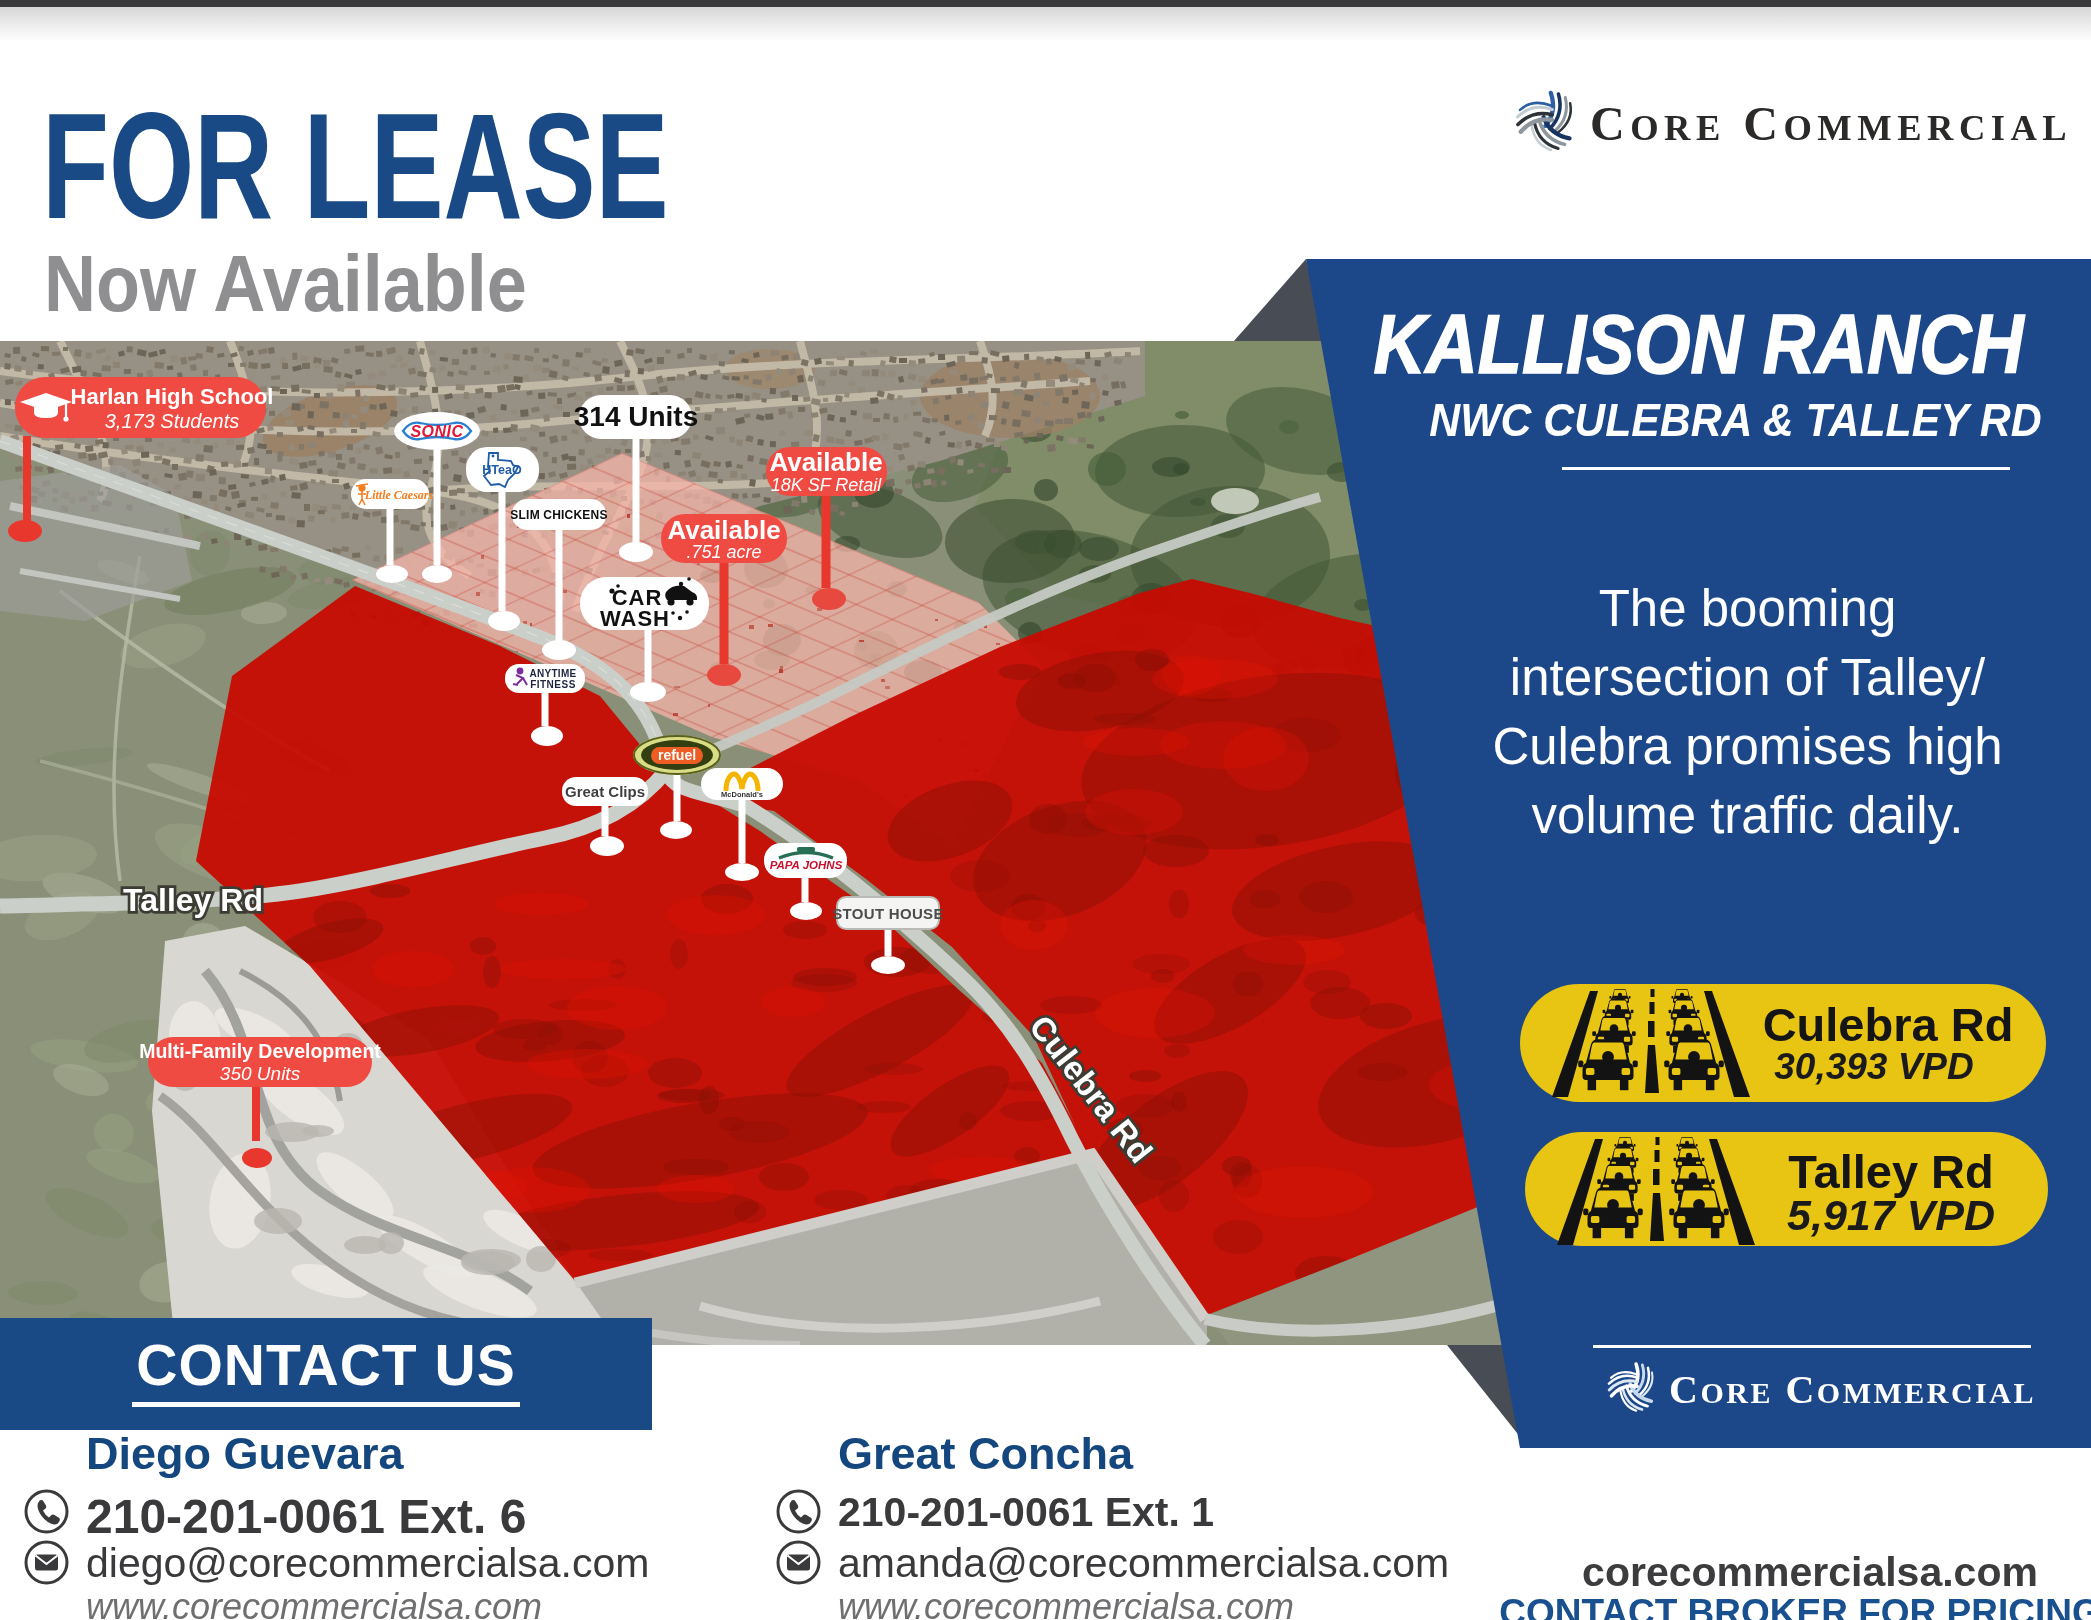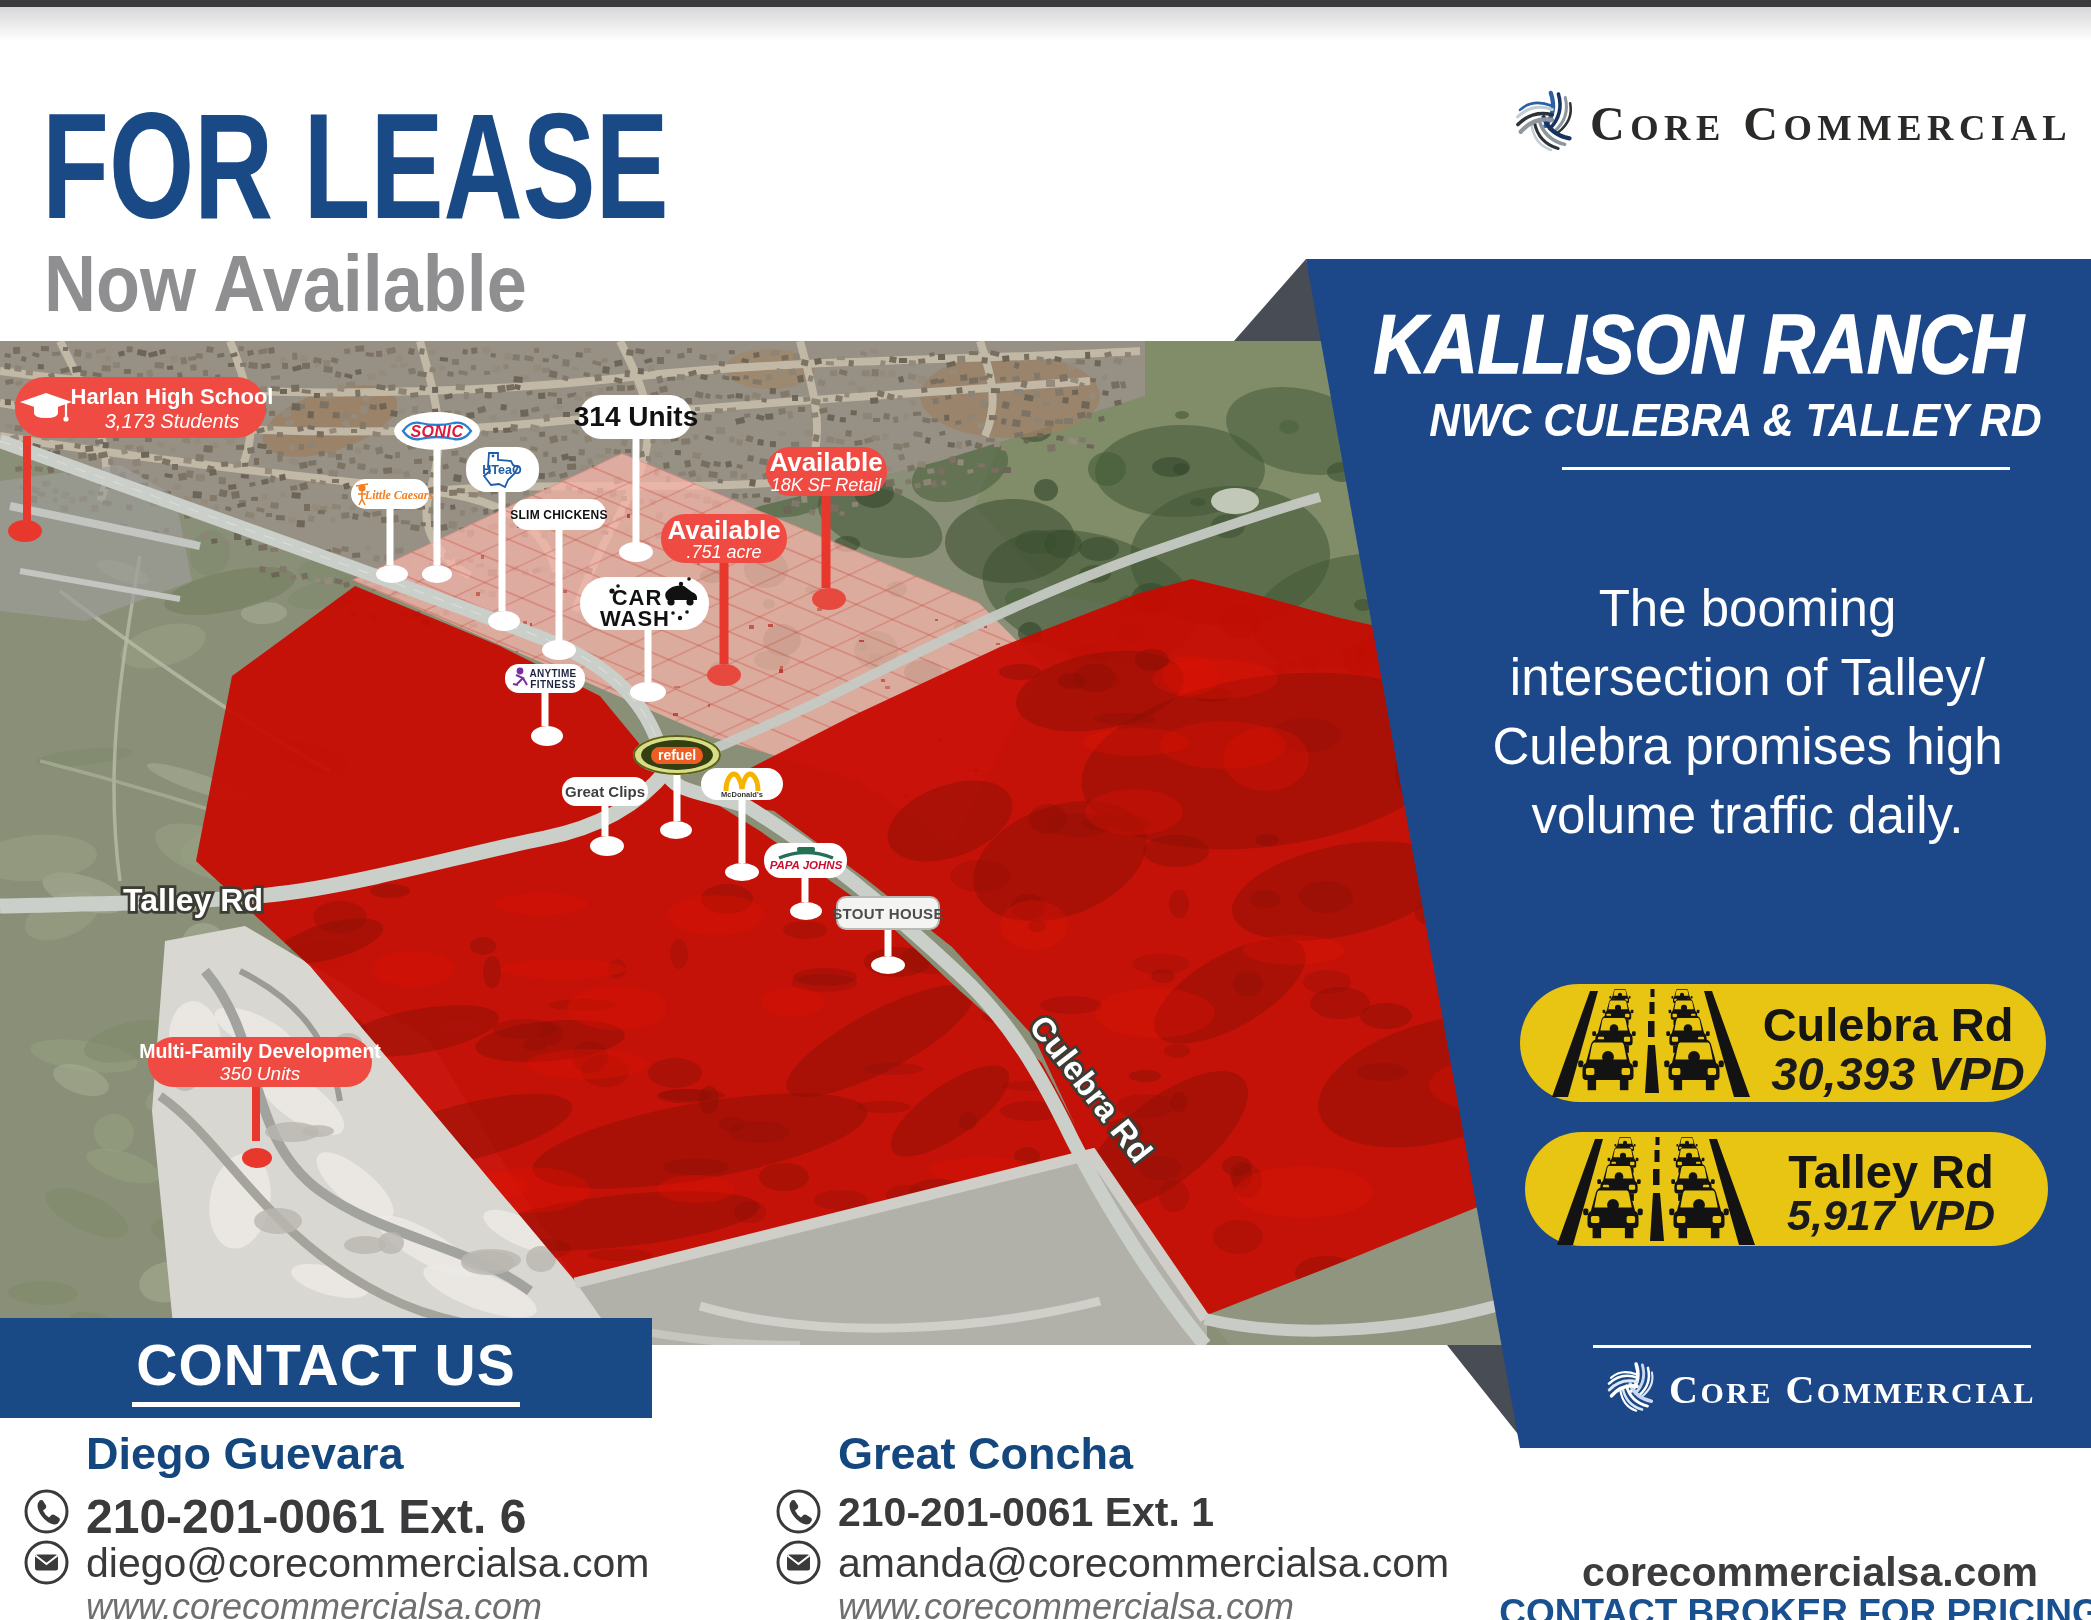--- a/index.html
+++ b/index.html
@@ -1764,21 +1764,21 @@
       <use href="#carpic" transform="translate(76,2) scale(0.3)"></use>
       <use href="#carpic" transform="translate(74,16) scale(0.44)"></use>
       <use href="#carpic" transform="translate(70,38) scale(0.62)"></use>
       <use href="#carpic" transform="translate(64,68) scale(0.85)"></use>
       <use href="#carpic" transform="translate(138,2) scale(0.3)"></use>
       <use href="#carpic" transform="translate(140,16) scale(0.44)"></use>
       <use href="#carpic" transform="translate(144,38) scale(0.62)"></use>
       <use href="#carpic" transform="translate(150,68) scale(0.85)"></use>
     </svg>
 <div class="abs" style="left:214px;top:13px;width:308px;text-align:center;font-size:47px;font-weight:bold;color:#151515;">Culebra Rd</div>
-<div class="abs" style="left:224px;top:62px;width:308px;text-align:center;font-size:47px;font-style:italic;font-weight:bold;color:#1b1b1b;">30,393 VPD</div>
+<div class="abs" style="left:200px;top:62px;width:308px;text-align:center;font-size:37px;font-style:italic;font-weight:bold;color:#1b1b1b;">30,393 VPD</div>
 </div>
 
 <div class="abs" style="left:1525px;top:1132px;width:523px;height:114px;border-radius:57px;background:#e8c413;">
 <svg width="214" height="108" viewBox="0 -6 214 108" xmlns="http://www.w3.org/2000/svg" style="position:absolute;left:24px;top:5px;">
       <defs>
         <g id="carpic">
 <path d="M-30,16 L-30,8 Q-30,2 -26,0 L-20,-22 Q-18,-28 -12,-28 L12,-28 Q18,-28 20,-22 L26,0 Q30,2 30,8 L30,16 Q30,20 26,20 L-26,20 Q-30,20 -30,16 Z" fill="#131313"></path>
 <path d="M-16,-24 L16,-24 Q18,-24 19,-20 L22,-4 L-22,-4 L-19,-20 Q-18,-24 -16,-24 Z" fill="#e8c413"></path>
 <circle cx="0" cy="-7" r="7" fill="#131313"></circle>
 <rect x="-26" y="6" width="10" height="8" rx="2" fill="#e8c413"></rect>
@@ -1826,21 +1826,21 @@
           </g>
           <g transform="rotate(240)">
             <path d="M -4,-22 C 2,-14 4,-6 0,4" stroke="#ffffff" stroke-width="3.4" fill="none" stroke-linecap="round"></path>
             <path d="M 2,-23 C 8,-14 9,-5 4,5" stroke="#dbe7f3" stroke-width="2.8" fill="none" stroke-linecap="round"></path>
             <path d="M 8,-22 C 13,-14 14,-4 8,6" stroke="#ffffff" stroke-width="2.4" fill="none" stroke-linecap="round"></path>
             <path d="M 13,-19 C 17,-12 17,-3 11,6" stroke="#ffffff" stroke-width="2.0" fill="none" stroke-linecap="round"></path>
           </g>
         </g>
       </svg></span><span style="display:inline-block;vertical-align:middle;margin-left:9px;"><span style="font-family:'Liberation Serif',serif;font-weight:bold;color:#ffffff;letter-spacing:2.5px;white-space:nowrap;"><span style="font-size:40px;">C</span><span style="font-size:30px;">ORE</span><span style="font-size:40px;">&nbsp;C</span><span style="font-size:30px;">OMMERCIAL</span></span></span></div>
 
-<div class="abs" style="left:0;top:1318px;width:652px;height:100px;background:#1a4a86;text-align:center;"><span style="display:inline-block;margin-top:14px;font-size:57px;font-weight:bold;color:#ffffff;letter-spacing:1px;border-bottom:5px solid #ffffff;padding:0 4px 4px 4px;">CONTACT US</span></div>
+<div class="abs" style="left:0;top:1318px;width:652px;height:112px;background:#1a4a86;text-align:center;"><span style="display:inline-block;margin-top:14px;font-size:57px;font-weight:bold;color:#ffffff;letter-spacing:1px;border-bottom:5px solid #ffffff;padding:0 4px 4px 4px;">CONTACT US</span></div>
 
 <div class="abs" style="left:86px;top:1428px;font-size:45px;font-weight:bold;color:#15477f;text-align:center;">Diego Guevara</div>
 
 <div class="abs" style="left:24px;top:1489px;"><svg width="45" height="45" viewBox="0 0 45 45" xmlns="http://www.w3.org/2000/svg">
 <circle cx="22.5" cy="22.5" r="20.5" fill="none" stroke="#3a3a3c" stroke-width="3"></circle>
 <path d="M15,12 q3,-2 4.5,0.5 l2.5,4 q1,2 -1,3.5 l-2,1.5 q2,4.5 6,7 l2,-2 q1.5,-1.5 3.5,-0.5 l4,2.5 q2.5,1.5 0.5,4.5 q-2,3 -5,2.5 q-7,-1.5 -12,-8 q-4.5,-6 -4.5,-11 q0,-3 2,-4.5 z" fill="#3a3a3c"></path>
     </svg></div>
 
 <div class="abs" style="left:86px;top:1489px;font-size:48px;font-weight:bold;color:#3a3a3c;">210-201-0061 Ext. 6</div>
 

